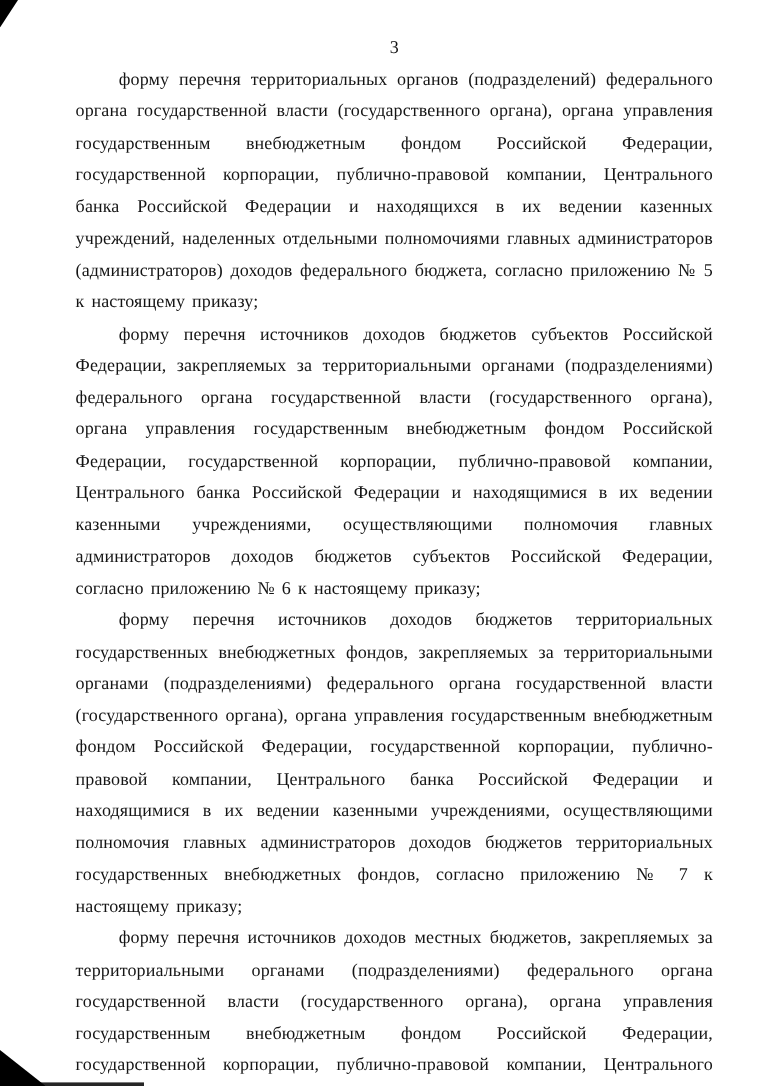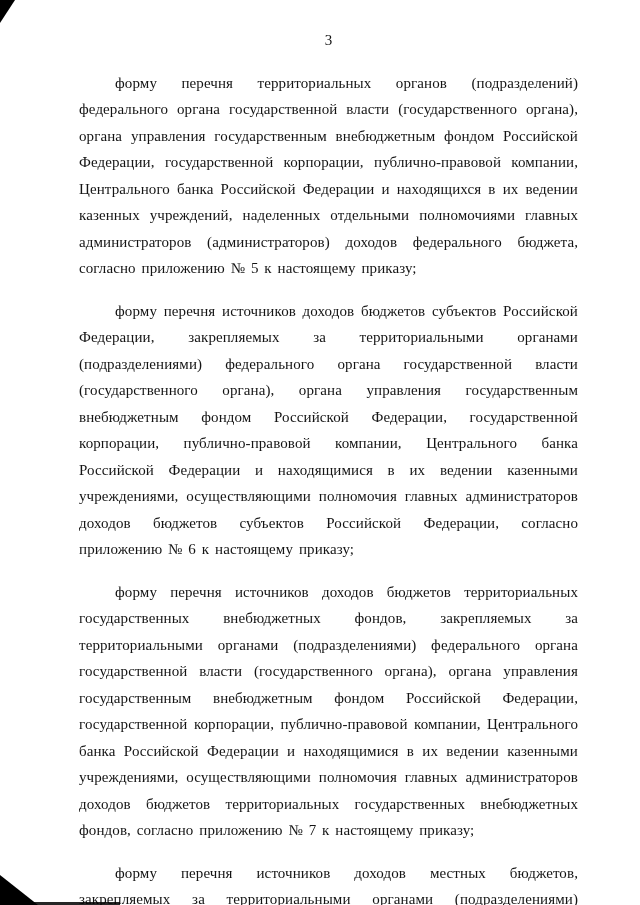--- a/index.html
+++ b/index.html
@@ -22,21 +22,21 @@
     padding: 27px 46px 0 63px;
     background: #ffffff;
   }
   .page-number {
     text-align: center;
     font-size: 15px;
     line-height: 26.5px;
     margin: 0 0 0 0;
   }
   p.para {
-    margin: 16px;
+    margin: 0;
     text-align: justify;
     text-indent: 36px;
     font-size: 15px;
     line-height: 26.5px;
     word-spacing: 2px;
     letter-spacing: 0.1px;
   }
   
   .artifact {
     position: absolute;

